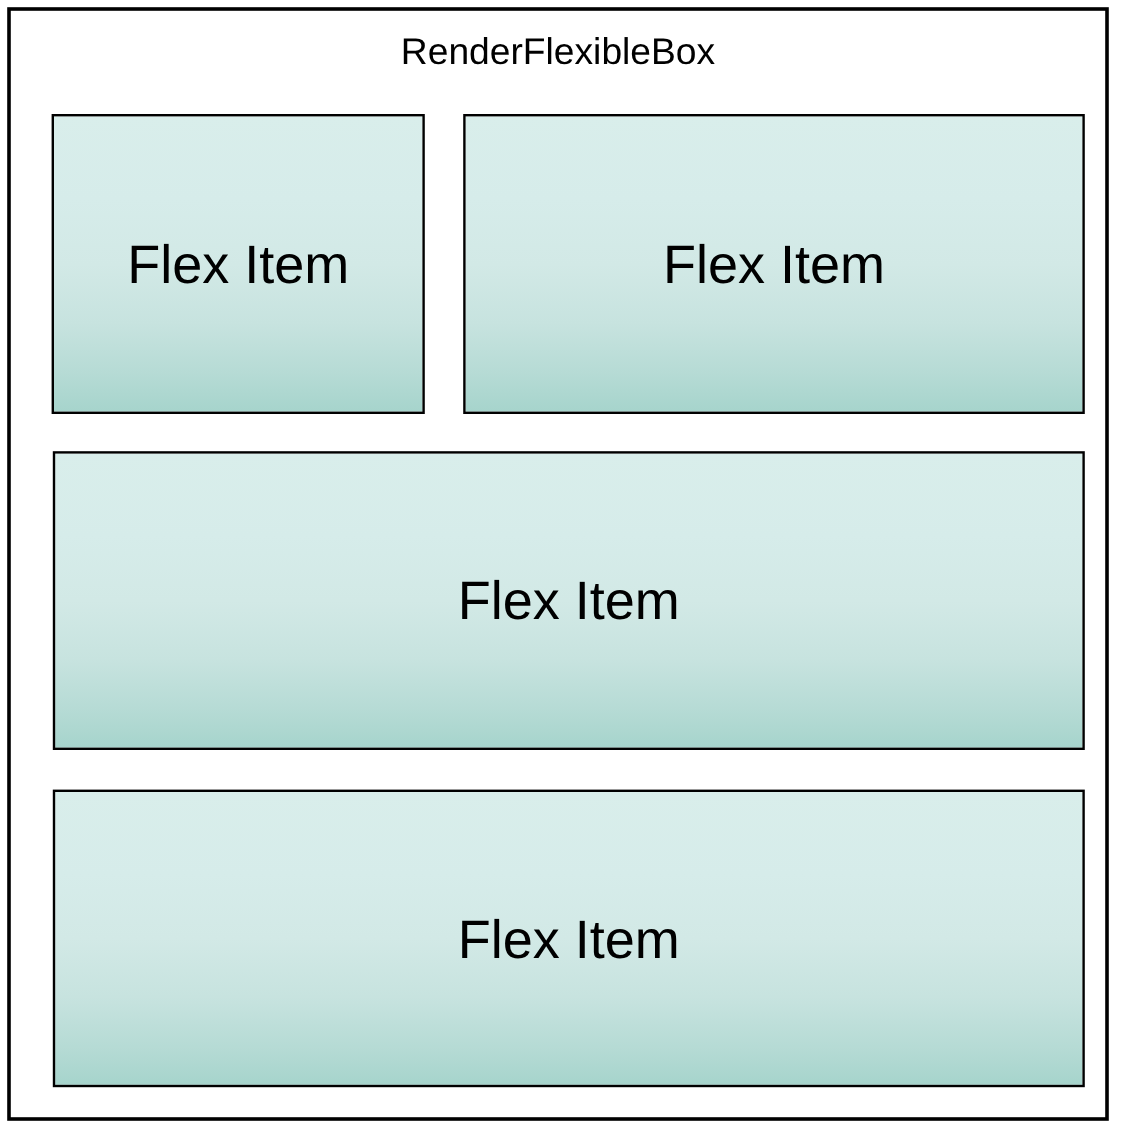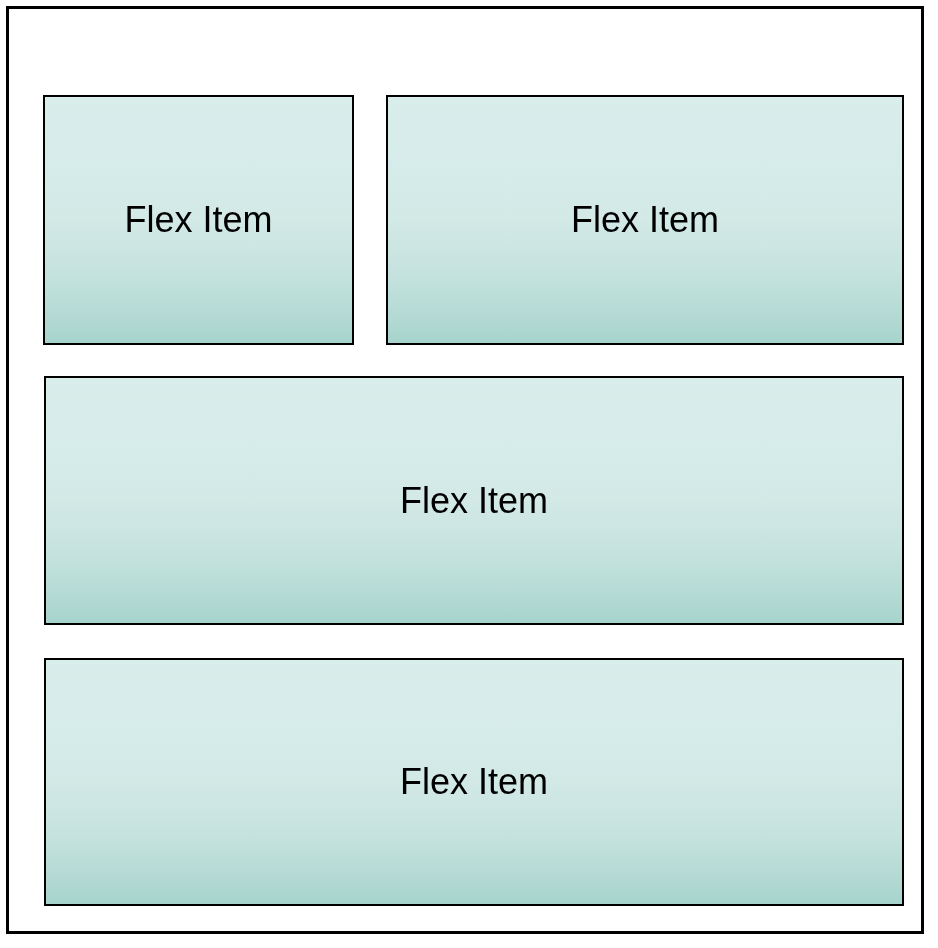--- a/index.html
+++ b/index.html
@@ -59,21 +59,21 @@
       #c7e3df 70%,
       #b6dbd5 87%,
       #a6d4cc 100%
     );
     display: flex;
     align-items: center;
     justify-content: center;
   }
 
   .flex-item-label {
-    font-size: 36px;
+    font-size: 45px;
     line-height: 1;
     color: #000000;
     white-space: nowrap;
     text-align: left;
   }
 
   
   .item-1 {
     left: 34px;
     top: 86px;
@@ -99,20 +99,21 @@
     height: 248px;
   }
 </style>
 </head>
 <body>
 
 <div id="diagram-canvas">
 
   <div class="flex-container">
 
+    <div class="container-title">RenderFlexibleBox</div>
 
     <div class="flex-item item-1">
       <span class="flex-item-label">Flex Item</span>
     </div>
 
     <div class="flex-item item-2">
       <span class="flex-item-label">Flex Item</span>
     </div>
 
     <div class="flex-item item-3">

